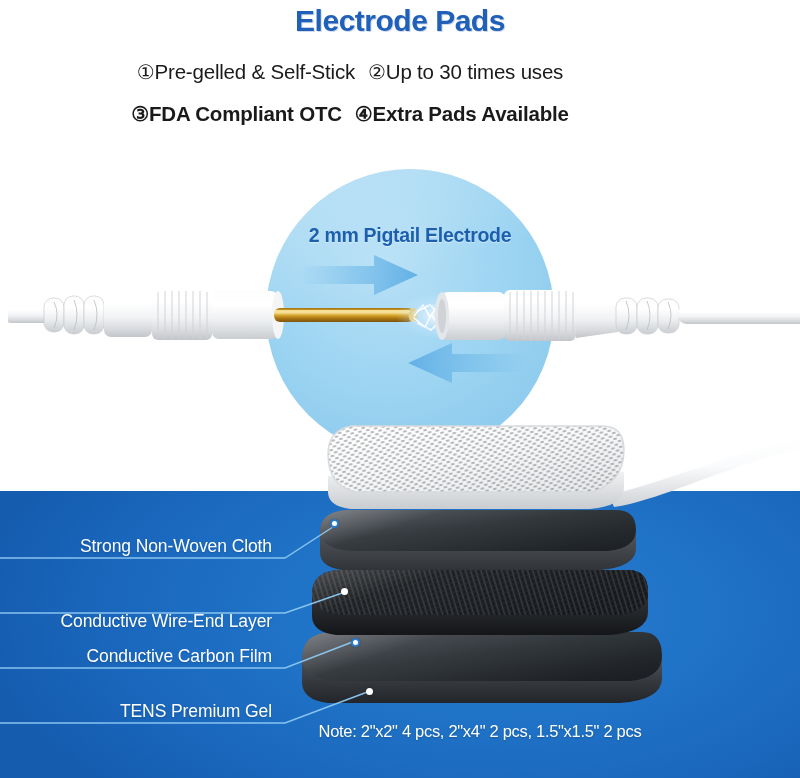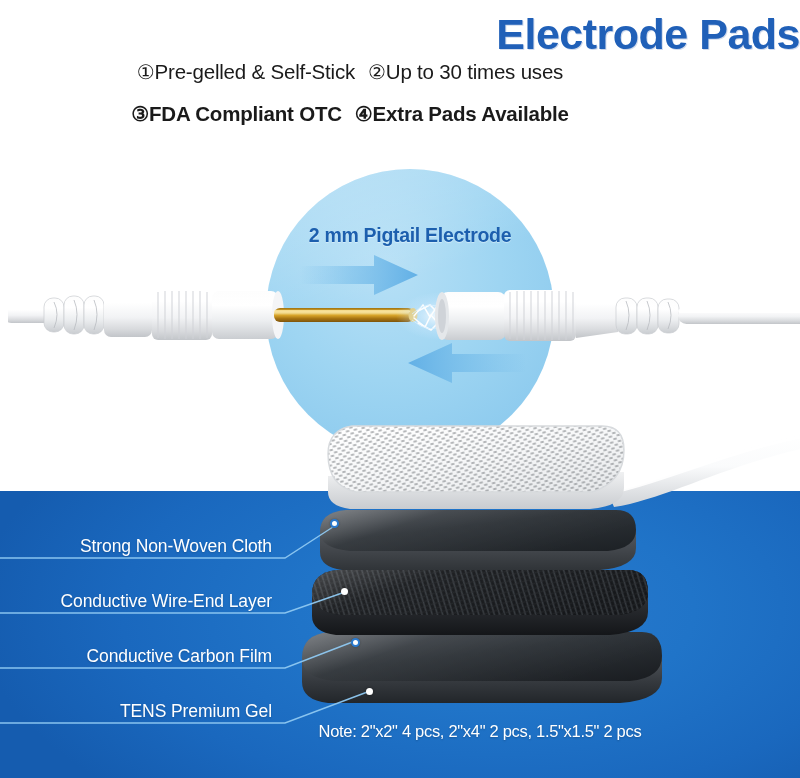--- a/index.html
+++ b/index.html
@@ -8,23 +8,23 @@
     width:800px; height:778px;
     background:#ffffff;
     font-family:"Liberation Sans", sans-serif;
     overflow:hidden;
   }
   #page { position:relative; width:800px; height:778px; background:#fff; overflow:hidden; }
 
   
   .header { position:absolute; left:0; top:0; width:800px; height:130px; z-index:40; }
   .title {
-    position:absolute; left:0; top:10px; width:800px;
-    text-align:right;
-    font-size:43px; font-weight:bold; letter-spacing:-0.5px;
+    position:absolute; left:0; top:4px; width:800px;
+    text-align:center;
+    font-size:30px; font-weight:bold; letter-spacing:-0.5px;
     color:#2060B8;
     text-shadow:1px 1px 0 rgba(120,150,200,.35);
   }
   .bullets { position:absolute; left:0; top:59px; width:700px; text-align:center; }
   .bline {
     font-size:20.5px; color:#1a1a1a; white-space:nowrap; line-height:25px;
     letter-spacing:-0.2px;
   }
   .bline + .bline { margin-top:16px;font-weight:bold; }
   .bitem { display:inline; }
@@ -386,21 +386,21 @@
   </svg>
 
   <div class="dot" style="left:330px; top:519px;"></div>
   <div class="dot plain" style="left:341px; top:588px;"></div>
   <div class="dot" style="left:351px; top:638px;"></div>
   <div class="dot plain" style="left:366px; top:688px;"></div>
 
   <div class="lbl-wrap" style="top:536px;">
     <span class="lbl" style="position:static;">Strong Non-Woven Cloth</span>
   </div>
-  <div class="lbl-wrap" style="top:591px;">
+  <div class="lbl-wrap" style="top:611px;">
     <span class="lbl" style="position:static;">Conductive Wire-End Layer</span>
   </div>
   <div class="lbl-wrap" style="top:646px;">
     <span class="lbl" style="position:static;">Conductive Carbon Film</span>
   </div>
   <div class="lbl-wrap" style="top:701px;">
     <span class="lbl" style="position:static;">TENS Premium Gel</span>
   </div>
 
   <div class="note">Note: 2"x2" 4 pcs, 2"x4" 2 pcs, 1.5"x1.5" 2 pcs</div>

